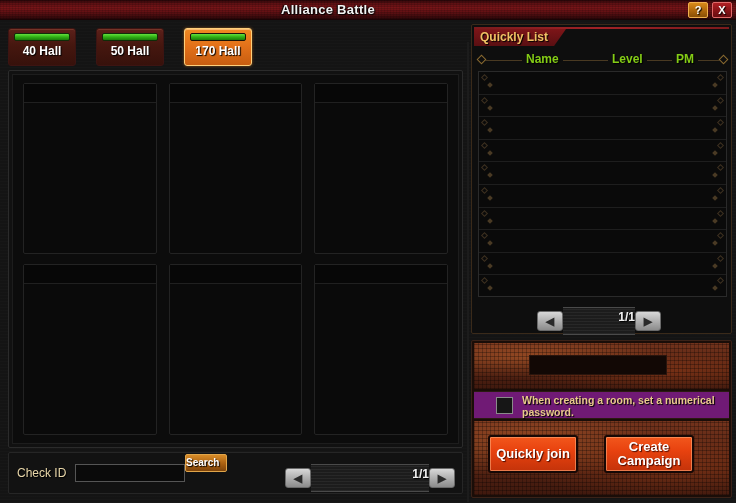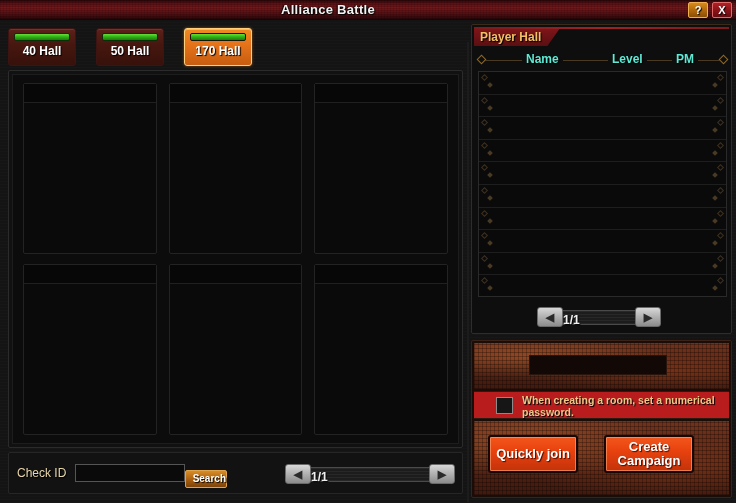--- a/index.html
+++ b/index.html
@@ -211,59 +211,59 @@
     background: #0a0a0a;
     border: 1px solid #555555;
     color: #ddd;
     font-size: 11px;
     padding: 0 4px;
     font-family: "Liberation Sans", sans-serif;
     outline: none;
   }
   .search-btn {
     position: absolute;
-    left: 176px; top: 17px;
+    left: 176px; top: 1px;
     width: 42px; height: 18px;
     border: 1px solid #e0a54a;
     border-radius: 2px;
     background: linear-gradient(to bottom, #d88c28 0%, #a95f10 55%, #7e440a 100%);
     color: #ffffff;
     font-size: 10px;
     font-weight: bold;
     line-height: 16px;
-    text-align: right;
+    text-align: left;
     cursor: pointer;
     text-shadow: 1px 1px 1px #000;
   }
 
   
   .pager { position: absolute; display: flex; align-items: center; }
   .pager-arrow {
     width: 26px; height: 20px;
     border: 1px solid #6a6a6a;
     border-radius: 3px;
     background: linear-gradient(to bottom, #d8d8d8 0%, #b4b4b4 45%, #8c8c8c 100%);
     color: #2a2a2a;
     font-size: 11px;
     line-height: 18px;
     text-align: center;
     cursor: pointer;
     font-weight: bold;
   }
   .pager-field {
-    height: 15px;
+    height: 28px;
     border-top: 1px solid #4a4a4a;
     border-bottom: 1px solid #4a4a4a;
     background: #1c1c1c;
     background-image: repeating-linear-gradient(0deg, rgba(255,255,255,0.05) 0px, rgba(255,255,255,0.05) 1px, transparent 1px, transparent 3px);
     color: #f0f0f0;
     font-size: 12px;
     font-weight: bold;
     line-height: 19px;
-    text-align: left;
+    text-align: right;
     text-shadow: 1px 1px 1px #000;
   }
   #pager-rooms { left: 276px; top: 11px; }
   #pager-rooms .pager-field { width: 118px; }
   #pager-players { left: 65px; top: 6px; }
   #pager-players .pager-field { width: 72px; }
 
   
   .right-col {
     position: absolute;
@@ -305,21 +305,21 @@
   }
   .col-head-line {
     position: absolute;
     left: 8px; right: 8px; top: 9px;
     height: 1px;
     background: #4a3a22;
   }
   .col-head span {
     position: absolute;
     top: 1px;
-    color: #5eead4;
+    color: #84cc16;
     font-size: 12px;
     font-weight: bold;
     text-shadow: 1px 1px 1px #000;
     background: #0e0e0e;
     padding: 0 4px;
   }
   .col-name { left: 46px; }
   .col-level { left: 132px; }
   .col-pm { left: 196px; }
   .col-head .diamond-end {
@@ -390,21 +390,21 @@
     color: #e6d6b0;
     font-size: 11px;
     padding: 0 4px;
     font-family: "Liberation Sans", sans-serif;
     outline: none;
   }
   .pw-note {
     position: absolute;
     left: 2px; top: 50px;
     width: 255px; height: 28px;
-    background: #b91c1c;
+    background: #701a75;
     border-top: 1px solid #2a1a12;
     border-bottom: 1px solid #2a1a12;
   }
   .pw-check {
     position: absolute;
     left: 22px; top: 5px;
     width: 17px; height: 17px;
     background: #161616;
     border: 1px solid #8a8a8a;
     cursor: pointer;
@@ -535,21 +535,21 @@
           <div class="pager-field">1/1</div>
           <div class="pager-arrow">▶</div>
         </div>
       </div>
     </div>
 
     <div class="right-col">
 
       <div class="players-panel">
         <div class="panel-topline"></div>
-        <div class="panel-tab">Player Hall</div>
+        <div class="panel-tab">Quickly List</div>
 
         <div class="col-head">
           <div class="col-head-line"></div>
           <div class="diamond-end" style="left:2px;"></div>
           <div class="diamond-end" style="right:2px;"></div>
           <span class="col-name">Name</span>
           <span class="col-level">Level</span>
           <span class="col-pm">PM</span>
         </div>
 

